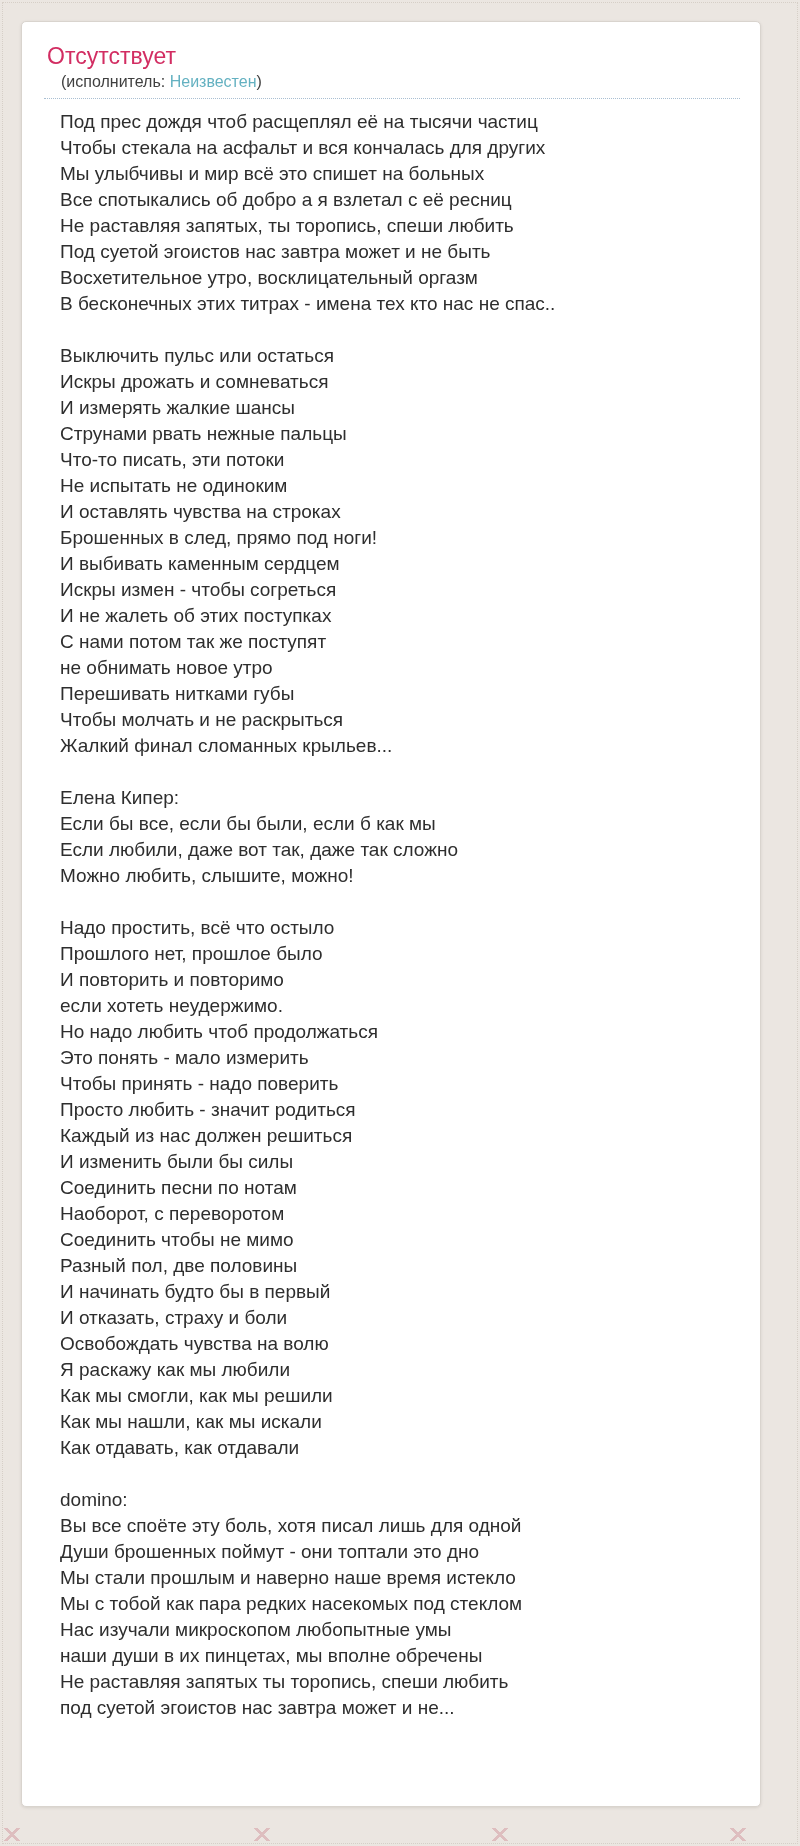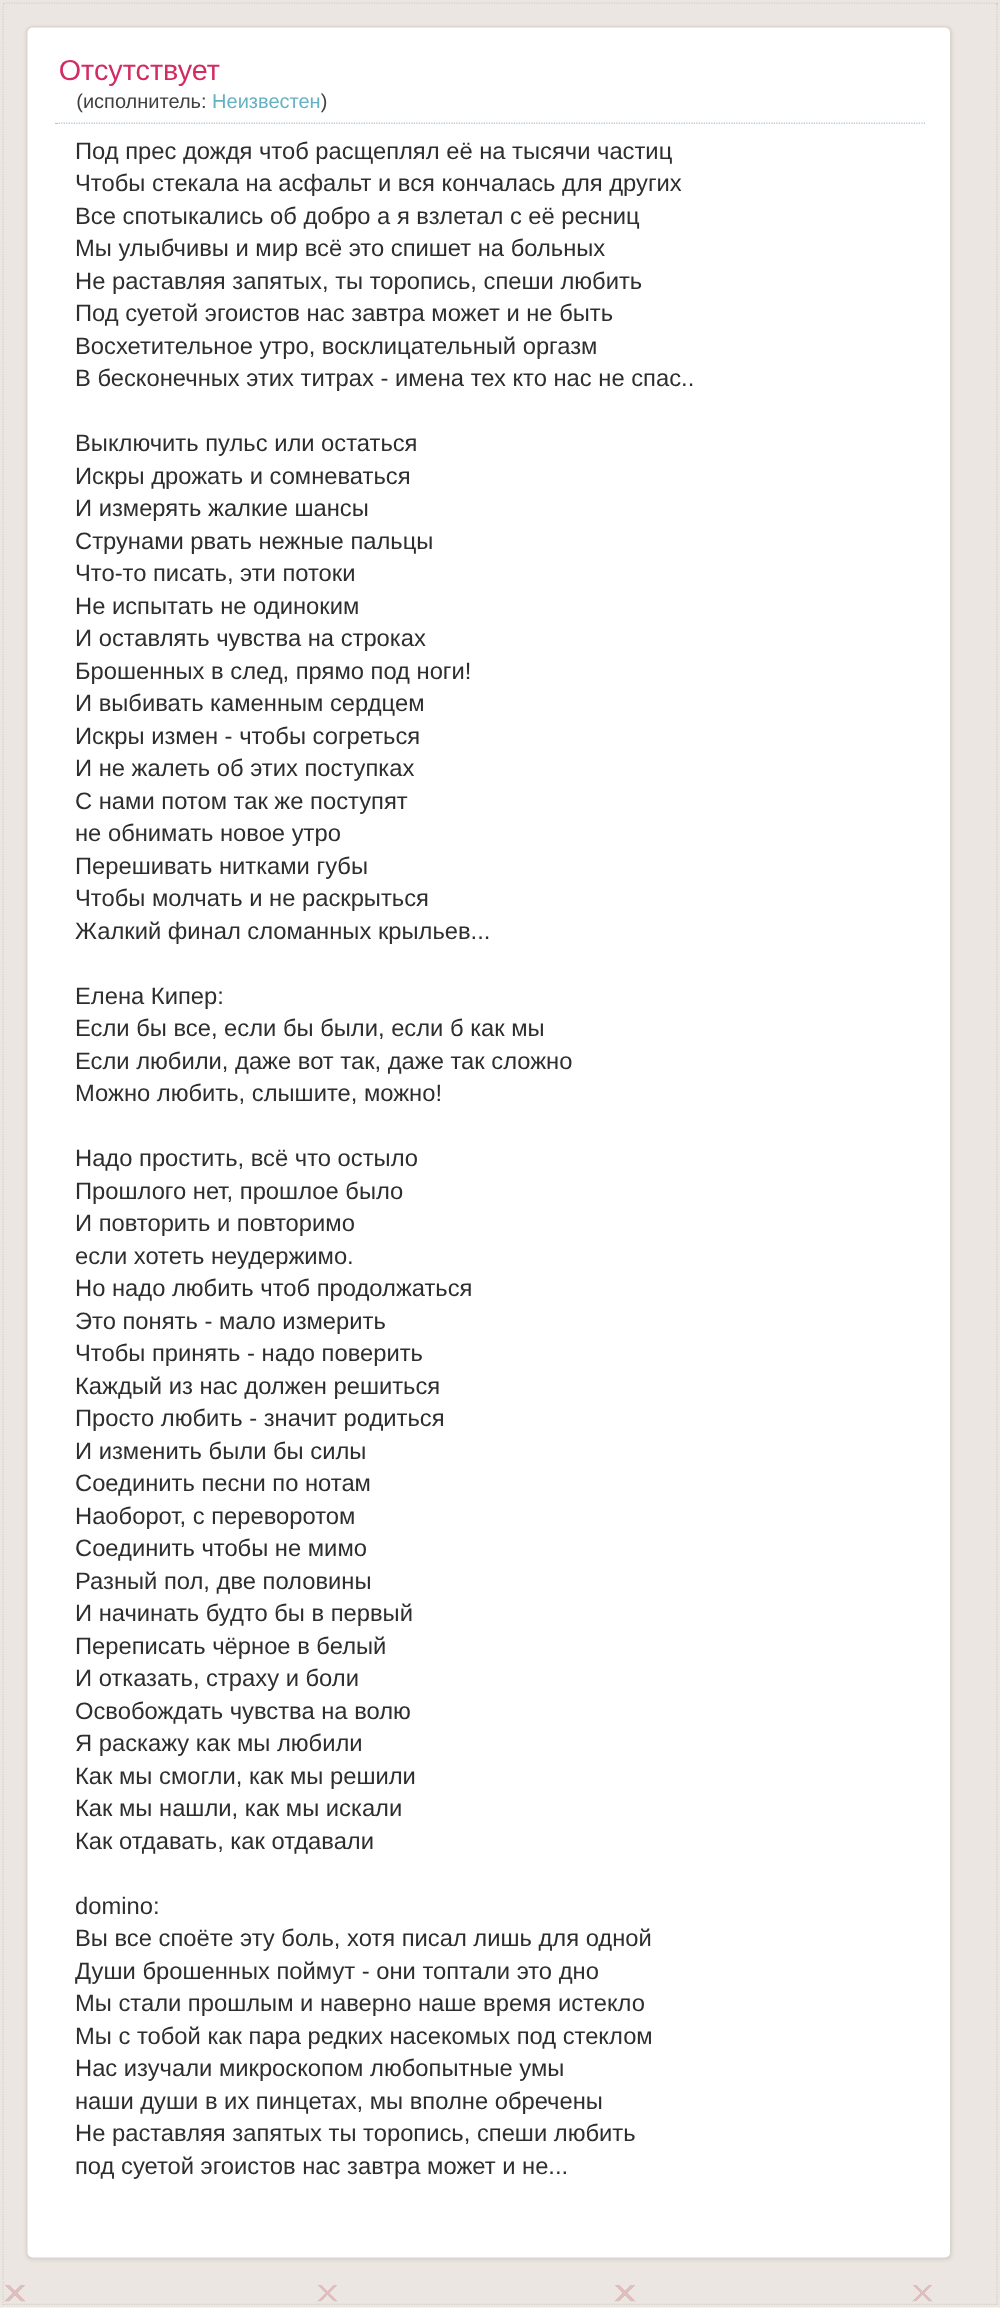--- a/index.html
+++ b/index.html
@@ -78,22 +78,22 @@
 
 <div class="page-frame">
   <div class="card">
     <h1 class="page-title">Отсутствует</h1>
     <div class="artist-line"><span>(исполнитель: </span><a class="artist-link">Неизвестен</a><span>)</span></div>
     <div class="separator"></div>
     <div id="lyrics" class="lyrics">
         <div class="stanza">
           <div class="line">Под прес дождя чтоб расщеплял её на тысячи частиц</div>
           <div class="line">Чтобы стекала на асфальт и вся кончалась для других</div>
+          <div class="line">Мы улыбчивы и мир всё это спишет на больных</div>
           <div class="line">Все спотыкались об добро а я взлетал с её ресниц</div>
-          <div class="line">Мы улыбчивы и мир всё это спишет на больных</div>
           <div class="line">Не раставляя запятых, ты торопись, спеши любить</div>
           <div class="line">Под суетой эгоистов нас завтра может и не быть</div>
           <div class="line">Восхетительное утро, восклицательный оргазм</div>
           <div class="line">В бесконечных этих титрах - имена тех кто нас не спас..</div>
         </div>
         <div class="stanza">
           <div class="line">Выключить пульс или остаться</div>
           <div class="line">Искры дрожать и сомневаться</div>
           <div class="line">И измерять жалкие шансы</div>
           <div class="line">Струнами рвать нежные пальцы</div>
@@ -117,29 +117,28 @@
           <div class="line">Можно любить, слышите, можно!</div>
         </div>
         <div class="stanza">
           <div class="line">Надо простить, всё что остыло</div>
           <div class="line">Прошлого нет, прошлое было</div>
           <div class="line">И повторить и повторимо</div>
           <div class="line">если хотеть неудержимо.</div>
           <div class="line">Но надо любить чтоб продолжаться</div>
           <div class="line">Это понять - мало измерить</div>
           <div class="line">Чтобы принять - надо поверить</div>
+          <div class="line">Просто любить - значит родиться</div>
           <div class="line">Каждый из нас должен решиться</div>
-          <div class="line">Просто любить - значит родиться</div>
           <div class="line">И изменить были бы силы</div>
           <div class="line">Соединить песни по нотам</div>
           <div class="line">Наоборот, с переворотом</div>
           <div class="line">Соединить чтобы не мимо</div>
           <div class="line">Разный пол, две половины</div>
           <div class="line">И начинать будто бы в первый</div>
-          <div class="line">Переписать чёрное в белый</div>
           <div class="line">И отказать, страху и боли</div>
           <div class="line">Освобождать чувства на волю</div>
           <div class="line">Я раскажу как мы любили</div>
           <div class="line">Как мы смогли, как мы решили</div>
           <div class="line">Как мы нашли, как мы искали</div>
           <div class="line">Как отдавать, как отдавали</div>
         </div>
         <div class="stanza">
           <div class="line">domino:</div>
           <div class="line">Вы все споёте эту боль, хотя писал лишь для одной</div>

